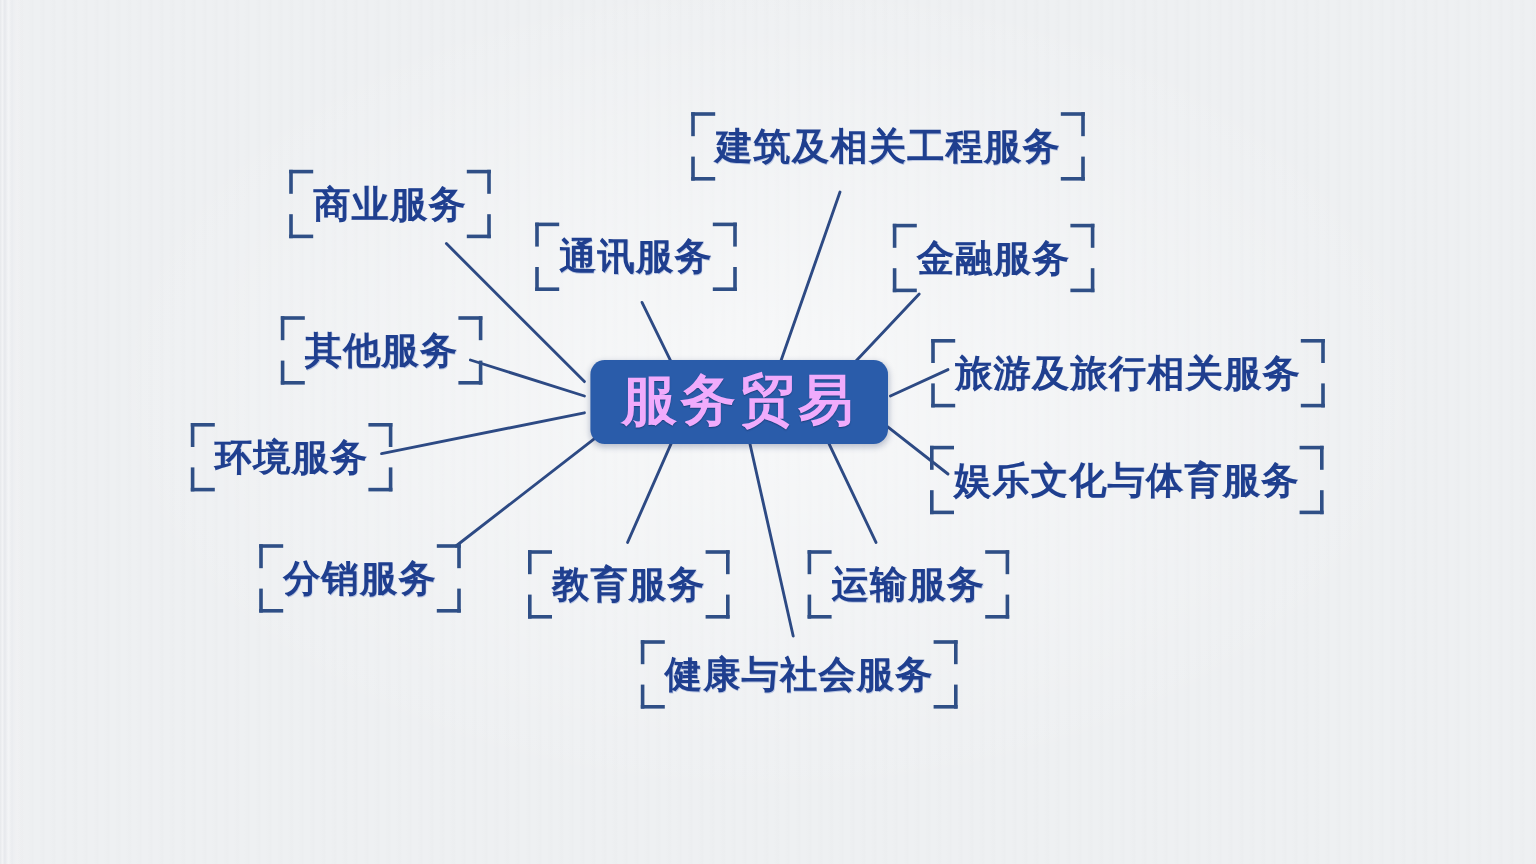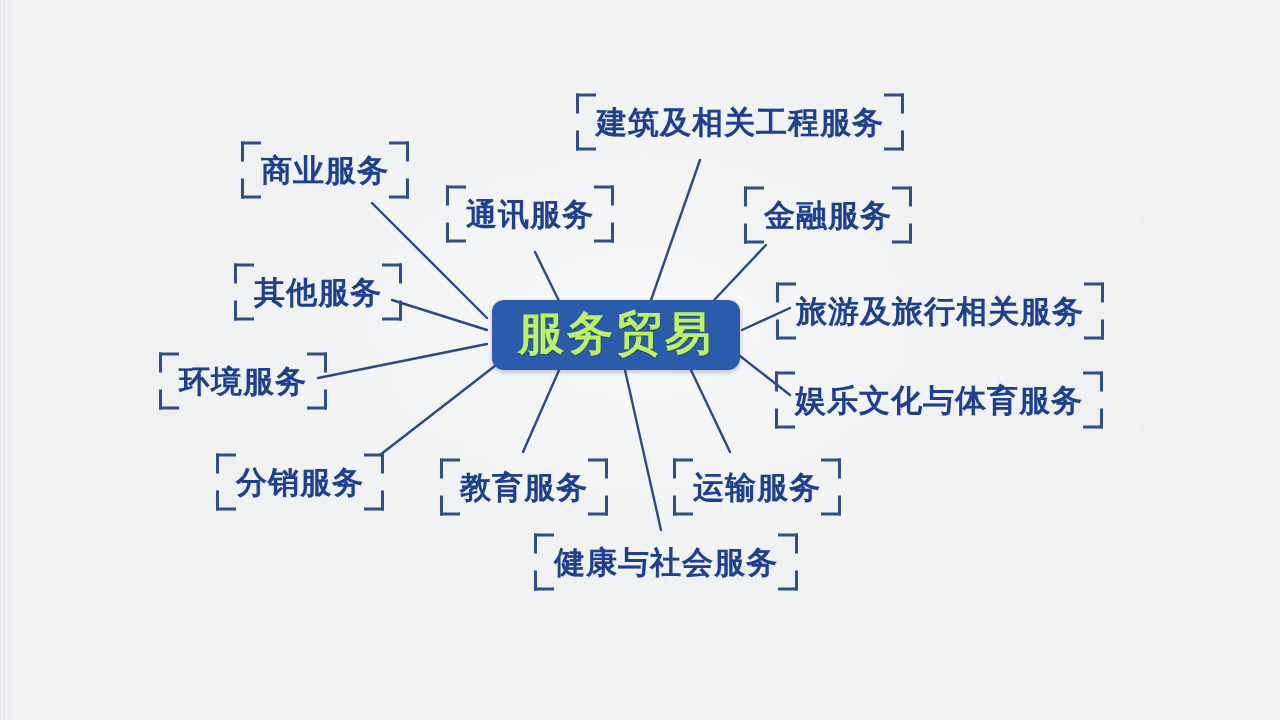--- a/index.html
+++ b/index.html
@@ -127,21 +127,21 @@
         <line x1="487" y1="344" x2="318" y2="378"></line>
         <line x1="735" y1="352" x2="790" y2="395"></line>
         <line x1="500" y1="362" x2="380" y2="455"></line>
         <line x1="560" y1="368" x2="523" y2="452"></line>
         <line x1="690" y1="368" x2="730" y2="452"></line>
         <line x1="625" y1="370" x2="661" y2="530"></line>
       </g>
   </svg>
 
   <div class="node hub" id="hub-node" style="left: 616px; top: 335px; background: rgb(42, 92, 170);">
-    <span class="hub-text" style="color: #bef264;">服务贸易</span>
+    <span class="hub-text" style="color: #f0abfc;">服务贸易</span>
   </div>
 
   <div id="leaf-layer">
       <div class="leaf" style="left: 740px; top: 122px;"><div class="frame"><span class="corner c-tl" style="border-color: rgb(47, 79, 134);"></span><span class="corner c-tr" style="border-color: rgb(47, 79, 134);"></span><span class="corner c-bl" style="border-color: rgb(47, 79, 134);"></span><span class="corner c-br" style="border-color: rgb(47, 79, 134);"></span><span class="leaf-text" style="font-size: 31px; color: rgb(31, 63, 143);">建筑及相关工程服务</span></div></div>
       <div class="leaf" style="left: 325px; top: 170px;"><div class="frame"><span class="corner c-tl" style="border-color: rgb(47, 79, 134);"></span><span class="corner c-tr" style="border-color: rgb(47, 79, 134);"></span><span class="corner c-bl" style="border-color: rgb(47, 79, 134);"></span><span class="corner c-br" style="border-color: rgb(47, 79, 134);"></span><span class="leaf-text" style="font-size: 31px; color: rgb(31, 63, 143);">商业服务</span></div></div>
       <div class="leaf" style="left: 530px; top: 214px;"><div class="frame"><span class="corner c-tl" style="border-color: rgb(47, 79, 134);"></span><span class="corner c-tr" style="border-color: rgb(47, 79, 134);"></span><span class="corner c-bl" style="border-color: rgb(47, 79, 134);"></span><span class="corner c-br" style="border-color: rgb(47, 79, 134);"></span><span class="leaf-text" style="font-size: 31px; color: rgb(31, 63, 143);">通讯服务</span></div></div>
       <div class="leaf" style="left: 828px; top: 215px;"><div class="frame"><span class="corner c-tl" style="border-color: rgb(47, 79, 134);"></span><span class="corner c-tr" style="border-color: rgb(47, 79, 134);"></span><span class="corner c-bl" style="border-color: rgb(47, 79, 134);"></span><span class="corner c-br" style="border-color: rgb(47, 79, 134);"></span><span class="leaf-text" style="font-size: 31px; color: rgb(31, 63, 143);">金融服务</span></div></div>
       <div class="leaf" style="left: 318px; top: 292px;"><div class="frame"><span class="corner c-tl" style="border-color: rgb(47, 79, 134);"></span><span class="corner c-tr" style="border-color: rgb(47, 79, 134);"></span><span class="corner c-bl" style="border-color: rgb(47, 79, 134);"></span><span class="corner c-br" style="border-color: rgb(47, 79, 134);"></span><span class="leaf-text" style="font-size: 31px; color: rgb(31, 63, 143);">其他服务</span></div></div>
       <div class="leaf" style="left: 940px; top: 311px;"><div class="frame"><span class="corner c-tl" style="border-color: rgb(47, 79, 134);"></span><span class="corner c-tr" style="border-color: rgb(47, 79, 134);"></span><span class="corner c-bl" style="border-color: rgb(47, 79, 134);"></span><span class="corner c-br" style="border-color: rgb(47, 79, 134);"></span><span class="leaf-text" style="font-size: 31px; color: rgb(31, 63, 143);">旅游及旅行相关服务</span></div></div>
       <div class="leaf" style="left: 243px; top: 381px;"><div class="frame"><span class="corner c-tl" style="border-color: rgb(47, 79, 134);"></span><span class="corner c-tr" style="border-color: rgb(47, 79, 134);"></span><span class="corner c-bl" style="border-color: rgb(47, 79, 134);"></span><span class="corner c-br" style="border-color: rgb(47, 79, 134);"></span><span class="leaf-text" style="font-size: 31px; color: rgb(31, 63, 143);">环境服务</span></div></div>

